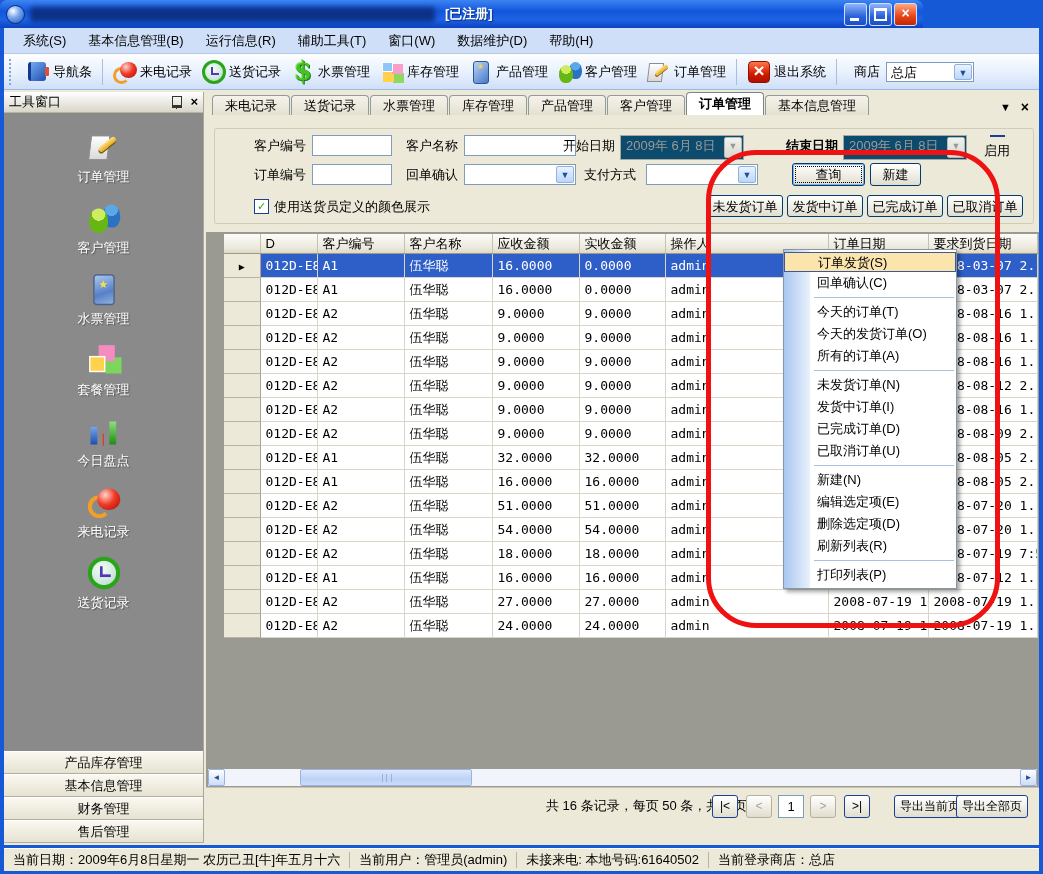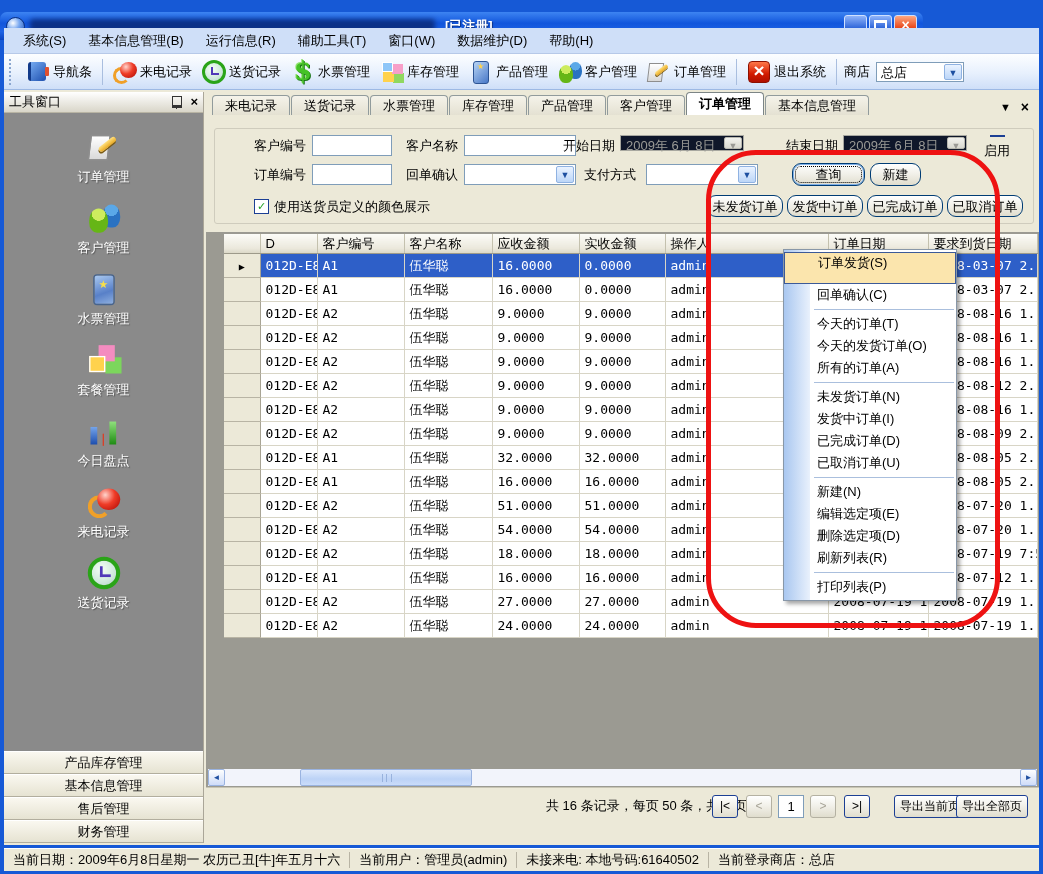--- a/index.html
+++ b/index.html
@@ -1,20 +1,20 @@
 <!DOCTYPE html>
 <html><head>
 <meta charset="utf-8">
 <style>
   html,body{margin:0;padding:0;}
   body{width:1043px;height:874px;position:relative;background:#1659d6;overflow:hidden;
        font-family:"Liberation Sans","DejaVu Sans",sans-serif;font-size:13px;color:#000;}
   .abs{position:absolute;}
   
-  .titlebar{left:0;top:12px;width:923px;height:28px;border-radius:7px 7px 0 0;
+  .titlebar{left:0;top:0;width:923px;height:28px;border-radius:7px 7px 0 0;
     background:linear-gradient(#3d84f2,#1256dc 40%,#1e62e4 70%,#0a43c0);display:flex;align-items:center;padding:0 6px;box-sizing:border-box;}
   .app-logo{width:17px;height:17px;border-radius:50%;flex:none;margin-right:5px;
     background:radial-gradient(circle at 35% 30%,#fff,#79a8f0 40%,#1d4fb0);border:1px solid #0a2f80;}
   .title-redacted{width:405px;height:15px;border-radius:3px;background:#0b2d7e;filter:blur(2.5px);opacity:.9;}
   .title-reg{color:#fff;font-weight:bold;margin-left:10px;text-shadow:1px 1px 1px #0a2f80;}
   .win-btns{margin-left:auto;display:flex;gap:2px;}
   .wbtn{width:21px;height:21px;border-radius:3px;border:1px solid #cfe0ff;position:relative;}
   .wbtn.min,.wbtn.max{background:linear-gradient(#8fb4fa,#2a62d8 60%,#1c4fc4);}
   .wbtn.close{background:linear-gradient(#ffa880,#e8491d 55%,#c22500);color:#fff;font-weight:bold;font-size:14px;text-align:center;line-height:19px;}
   .wbtn.min::after{content:"";position:absolute;left:5px;bottom:4px;width:9px;height:3px;background:#fff;}
@@ -23,21 +23,21 @@
   .menubar{left:4px;top:28px;width:1035px;height:26px;background:#cfdff8;display:flex;align-items:center;padding-left:8px;box-sizing:border-box;border-bottom:1px solid #b7c9e8;}
   .menu-item{padding:3px 11px;cursor:default;}
   
   .toolbar{left:4px;top:54px;width:1035px;height:36px;background:linear-gradient(#fdfeff,#e7f0fd 55%,#cfdff8);
     display:flex;align-items:center;border-bottom:1px solid #9db9e4;box-sizing:border-box;padding-left:5px;}
   .grip{width:4px;height:26px;border-left:2px dotted #8aa6cf;margin-right:6px;}
   .tb-items{display:flex;align-items:center;height:100%;}
   .tb-item{display:flex;align-items:center;gap:3px;padding:0 5px;height:30px;}
   .tb-item.separator{width:1px;height:26px;background:#a9bedf;padding:0;margin:0 5px;}
   .tb-label{white-space:nowrap;}
-  .shop-label{margin-left:2px;}
+  .shop-label{margin-left:12px;}
   .shop-combo{width:88px;height:20px;background:#fff;border:1px solid #7f9db9;margin-left:6px;position:relative;line-height:19px;padding-left:4px;box-sizing:border-box;}
   .combo-arrow{position:absolute;right:1px;top:1px;bottom:1px;width:16px;text-align:center;color:#1c4fa0;font-size:9px;line-height:17px;
     background:linear-gradient(#eaf3ff,#bcd6f8);border:1px solid #8fb2e2;border-radius:2px;}
   
   .tbicon{position:relative;width:24px;height:24px;display:inline-block;flex:none;}
   .ic-navbar::before{content:"";position:absolute;left:2px;top:2px;width:15px;height:19px;background:linear-gradient(135deg,#74a9f0,#1d4fae);border-radius:3px;border-left:3px solid #113a8a;}
   .ic-navbar::after{content:"";position:absolute;left:19px;top:7px;width:4px;height:9px;background:#e05030;border-radius:1px;}
   .ic-call::before{content:"";position:absolute;left:0;top:7px;width:11px;height:11px;border:3px solid #f0a028;border-radius:50%;border-right-color:transparent;}
   .ic-call::after{content:"";position:absolute;right:0;top:2px;width:17px;height:16px;border-radius:50%;background:radial-gradient(circle at 35% 30%,#ffd4cc,#ef3c28 45%,#a90600);}
   .ic-delivery::before{content:"";position:absolute;inset:0;border-radius:50%;background:radial-gradient(circle at 40% 35%,#f4fff4,#cfe8dc 60%,#b0ccc0);border:3px solid #2aa418;box-sizing:border-box;}
@@ -77,25 +77,25 @@
   .tabstrip{left:0;top:0;width:833px;height:23px;display:flex;align-items:flex-end;padding-left:6px;box-sizing:border-box;}
   .tab{height:19px;line-height:19px;padding:0 12px;border:1px solid #919b9c;border-bottom:none;border-radius:4px 4px 0 0;margin-right:1px;background:linear-gradient(#f5f3ea,#e4e1d2);white-space:nowrap;}
   .tab.active{height:22px;line-height:22px;background:#fff;font-weight:bold;border-color:#7c8586;}
   .tab-ctrl{margin-left:auto;display:flex;align-items:center;gap:10px;padding-right:10px;font-size:11px;}
   .tab-ctrl .x{font-size:14px;font-weight:bold;}
   
   .filter-box{left:8px;top:36px;width:818px;height:94px;border:1px solid #cfccbd;border-radius:3px;}
   .flabel{position:absolute;height:21px;line-height:21px;}
   .finput{position:absolute;height:21px;border:1px solid #7f9db9;background:#fff;box-sizing:border-box;font:13px "Liberation Sans",sans-serif;padding:0 3px;}
   .fcombo{position:absolute;height:21px;border:1px solid #7f9db9;background:#fff;box-sizing:border-box;}
-  .fpicker{position:absolute;height:16px;border:1px solid #a8a8a0;background:#0f172a;box-sizing:border-box;color:#9a9a96;line-height:19px;padding-left:5px;}
+  .fpicker{position:absolute;height:25px;border:1px solid #a8a8a0;background:#0c4a6e;box-sizing:border-box;color:#9a9a96;line-height:19px;padding-left:5px;}
   .fpicker .combo-arrow{background:linear-gradient(#f2f2ee,#d8d8d0);color:#9a9a96;border-color:#b8b8b0;}
   .chk{position:absolute;display:flex;align-items:center;gap:5px;height:21px;}
   .chk-box{width:13px;height:13px;background:#fff;border:1px solid #1c3f94;display:inline-block;text-align:center;line-height:13px;font-size:11px;color:#21a121;font-weight:bold;}
-  .xpbtn{position:absolute;height:23px;box-sizing:border-box;background:linear-gradient(#ffffff,#f2f1ea 45%,#e0ddcd);border:1px solid #003c74;border-radius:9px;text-align:center;font:13px "Liberation Sans",sans-serif;line-height:21px;cursor:pointer;}
+  .xpbtn{position:absolute;height:23px;box-sizing:border-box;background:linear-gradient(#ffffff,#f2f1ea 45%,#e0ddcd);border:1px solid #003c74;border-radius:3px;text-align:center;font:13px "Liberation Sans",sans-serif;line-height:21px;cursor:pointer;}
   .xpbtn.focused{outline:1px dotted #000;outline-offset:-4px;box-shadow:0 0 0 1px #7fb0e8 inset;}
   
   .grid-region{left:0;top:140px;width:833px;height:555px;background:#9b9a92;}
   table.grid{position:absolute;left:18px;top:2px;width:813px;border-collapse:collapse;table-layout:fixed;background:#fff;
     font:13px "DejaVu Sans Mono","Liberation Mono",monospace;}
   .grid th{height:19px;font-weight:normal;text-align:left;padding:0 0 0 5px;overflow:hidden;white-space:nowrap;
     background:linear-gradient(#fcfcf8,#ebe8dc 75%,#dcd9c8);border-right:1px solid #c4c1ae;border-bottom:1px solid #9d9a8a;font-family:"Liberation Sans",sans-serif;}
   .grid td{height:23px;padding:0 0 0 5px;border-right:1px solid #d8d5c6;border-bottom:1px solid #d8d5c6;overflow:hidden;white-space:nowrap;}
   .grid td.rowhdr{background:#ece9d8;border-right:1px solid #a8a494;border-bottom:1px solid #b8b4a4;text-align:center;padding:0;}
   .grid tr.selected td{background:#2e5fc8;color:#fff;}
@@ -115,21 +115,21 @@
   .pgbtn.dis{border-color:#b4b1a2;color:#a8a598;}
   .pg-box{position:absolute;top:7px;height:23px;width:26px;background:#fff;border:1px solid #7f9db9;box-sizing:border-box;text-align:center;line-height:21px;}
   
   .statusbar{left:4px;top:848px;width:1035px;height:22px;background:#ece9d8;display:flex;align-items:center;border-top:1px solid #fff;}
   .sseg{padding:0 9px;border-right:1px solid #b8b4a4;height:16px;line-height:16px;white-space:nowrap;}
   .sseg:last-child{border-right:none;}
   
   .ctx-menu{left:783px;top:249px;width:172px;background:#fff;border:1px solid #8897a8;box-shadow:3px 3px 4px rgba(0,0,0,.35);z-index:40;padding:2px 0;}
   .ctx-menu::before{content:"";position:absolute;left:0;top:0;bottom:0;width:26px;background:linear-gradient(90deg,#a9c7f0,#e9f1fc);}
   .mi{position:relative;height:22px;line-height:22px;padding-left:33px;white-space:nowrap;cursor:default;}
-  .mi.highlighted{background:#fbe5ad;border:1px solid #3c5a98;height:32px;line-height:20px;box-sizing:border-box;}
+  .mi.highlighted{background:#fbe5ad;border:1px solid #3c5a98;height:20px;line-height:20px;box-sizing:border-box;}
   .mi.separator{height:1px;padding:0;margin:3px 2px 3px 30px;background:#aabfdd;}
   
   .annotation{left:706px;top:150px;width:284px;height:468px;border:5px solid #ee1212;border-radius:50px;z-index:50;pointer-events:none;}
 </style>
 </head>
 <body>
 
 <div class="abs titlebar">
   <span class="app-logo"></span>
   <span class="title-redacted"></span>
@@ -265,22 +265,22 @@
 
         <div class="side-item">
           <span class="tbicon ic-delivery"></span>
           <span class="side-label">送货记录</span>
         </div>
       </div>
     <div>
 
     <div class="section-btn">产品库存管理</div>
         <div class="section-btn">基本信息管理</div>
+        <div class="section-btn">财务管理</div>
         <div class="section-btn">售后管理</div>
-        <div class="section-btn">财务管理</div>
       </div>
   </div>
 
   <div class="abs content">
 
     <div class="abs tabstrip">
       <span style="display:flex;align-items:flex-end;">
 
       <span class="tab">来电记录</span>
           <span class="tab">送货记录</span>
@@ -301,21 +301,21 @@
 
     <span class="flabel" style="left:48px;top:43px;">客户编号</span>
     <input class="finput" style="left: 106px; top: 43px; width: 80px;">
     <span class="flabel" style="left:200px;top:43px;">客户名称</span>
     <input class="finput" style="left: 258px; top: 43px; width: 112px;">
     <span class="flabel" style="left:357px;top:43px;">开始日期</span>
     <span class="fpicker" style="left:414px;top:43px;width:124px;">
       <span>2009年 6月 8日</span>
       <span class="combo-arrow">▼</span>
     </span>
-    <span class="flabel" style="left:580px;top:43px;">结束日期</span>
+    <span class="flabel" style="left:580px;top:43px;font-weight:bold;">结束日期</span>
     <span class="fpicker" style="left:637px;top:43px;width:124px;">
       <span>2009年 6月 8日</span>
       <span class="combo-arrow">▼</span>
     </span>
     <span class="chk" style="left:778px;top:43px;flex-direction:column;">
       <span class="chk-box"></span>
       <span>启用</span>
     </span>
 
     <span class="flabel" style="left:48px;top:72px;">订单编号</span>

